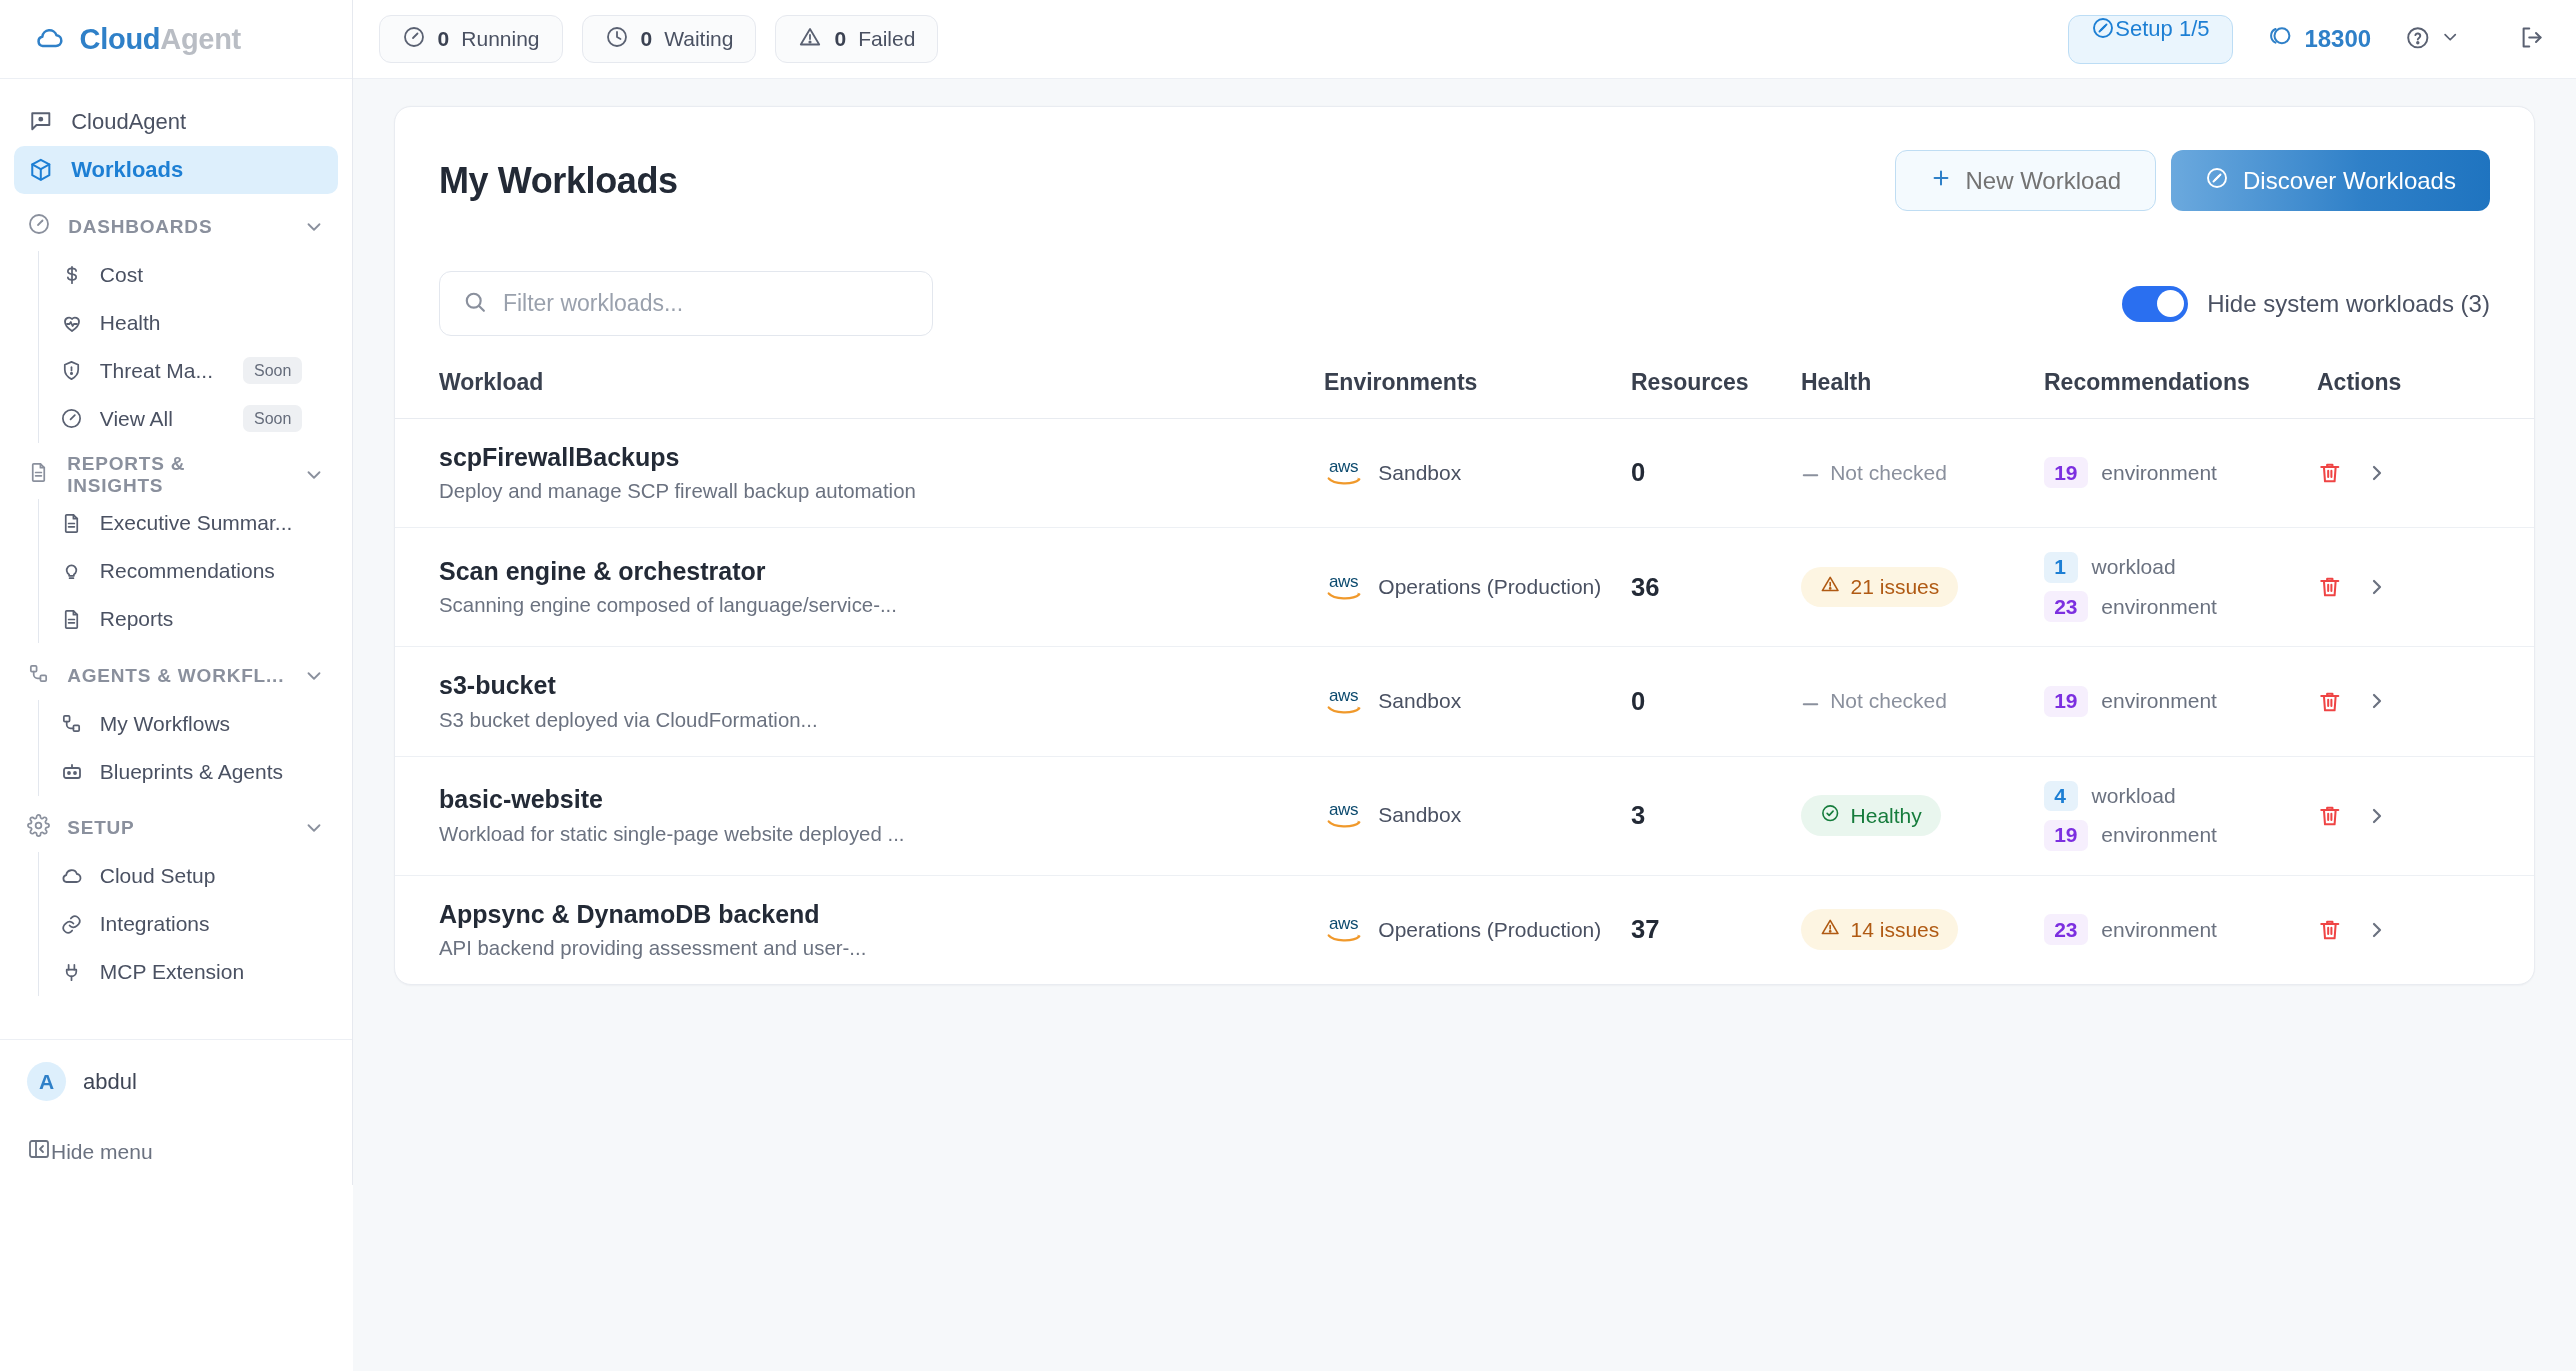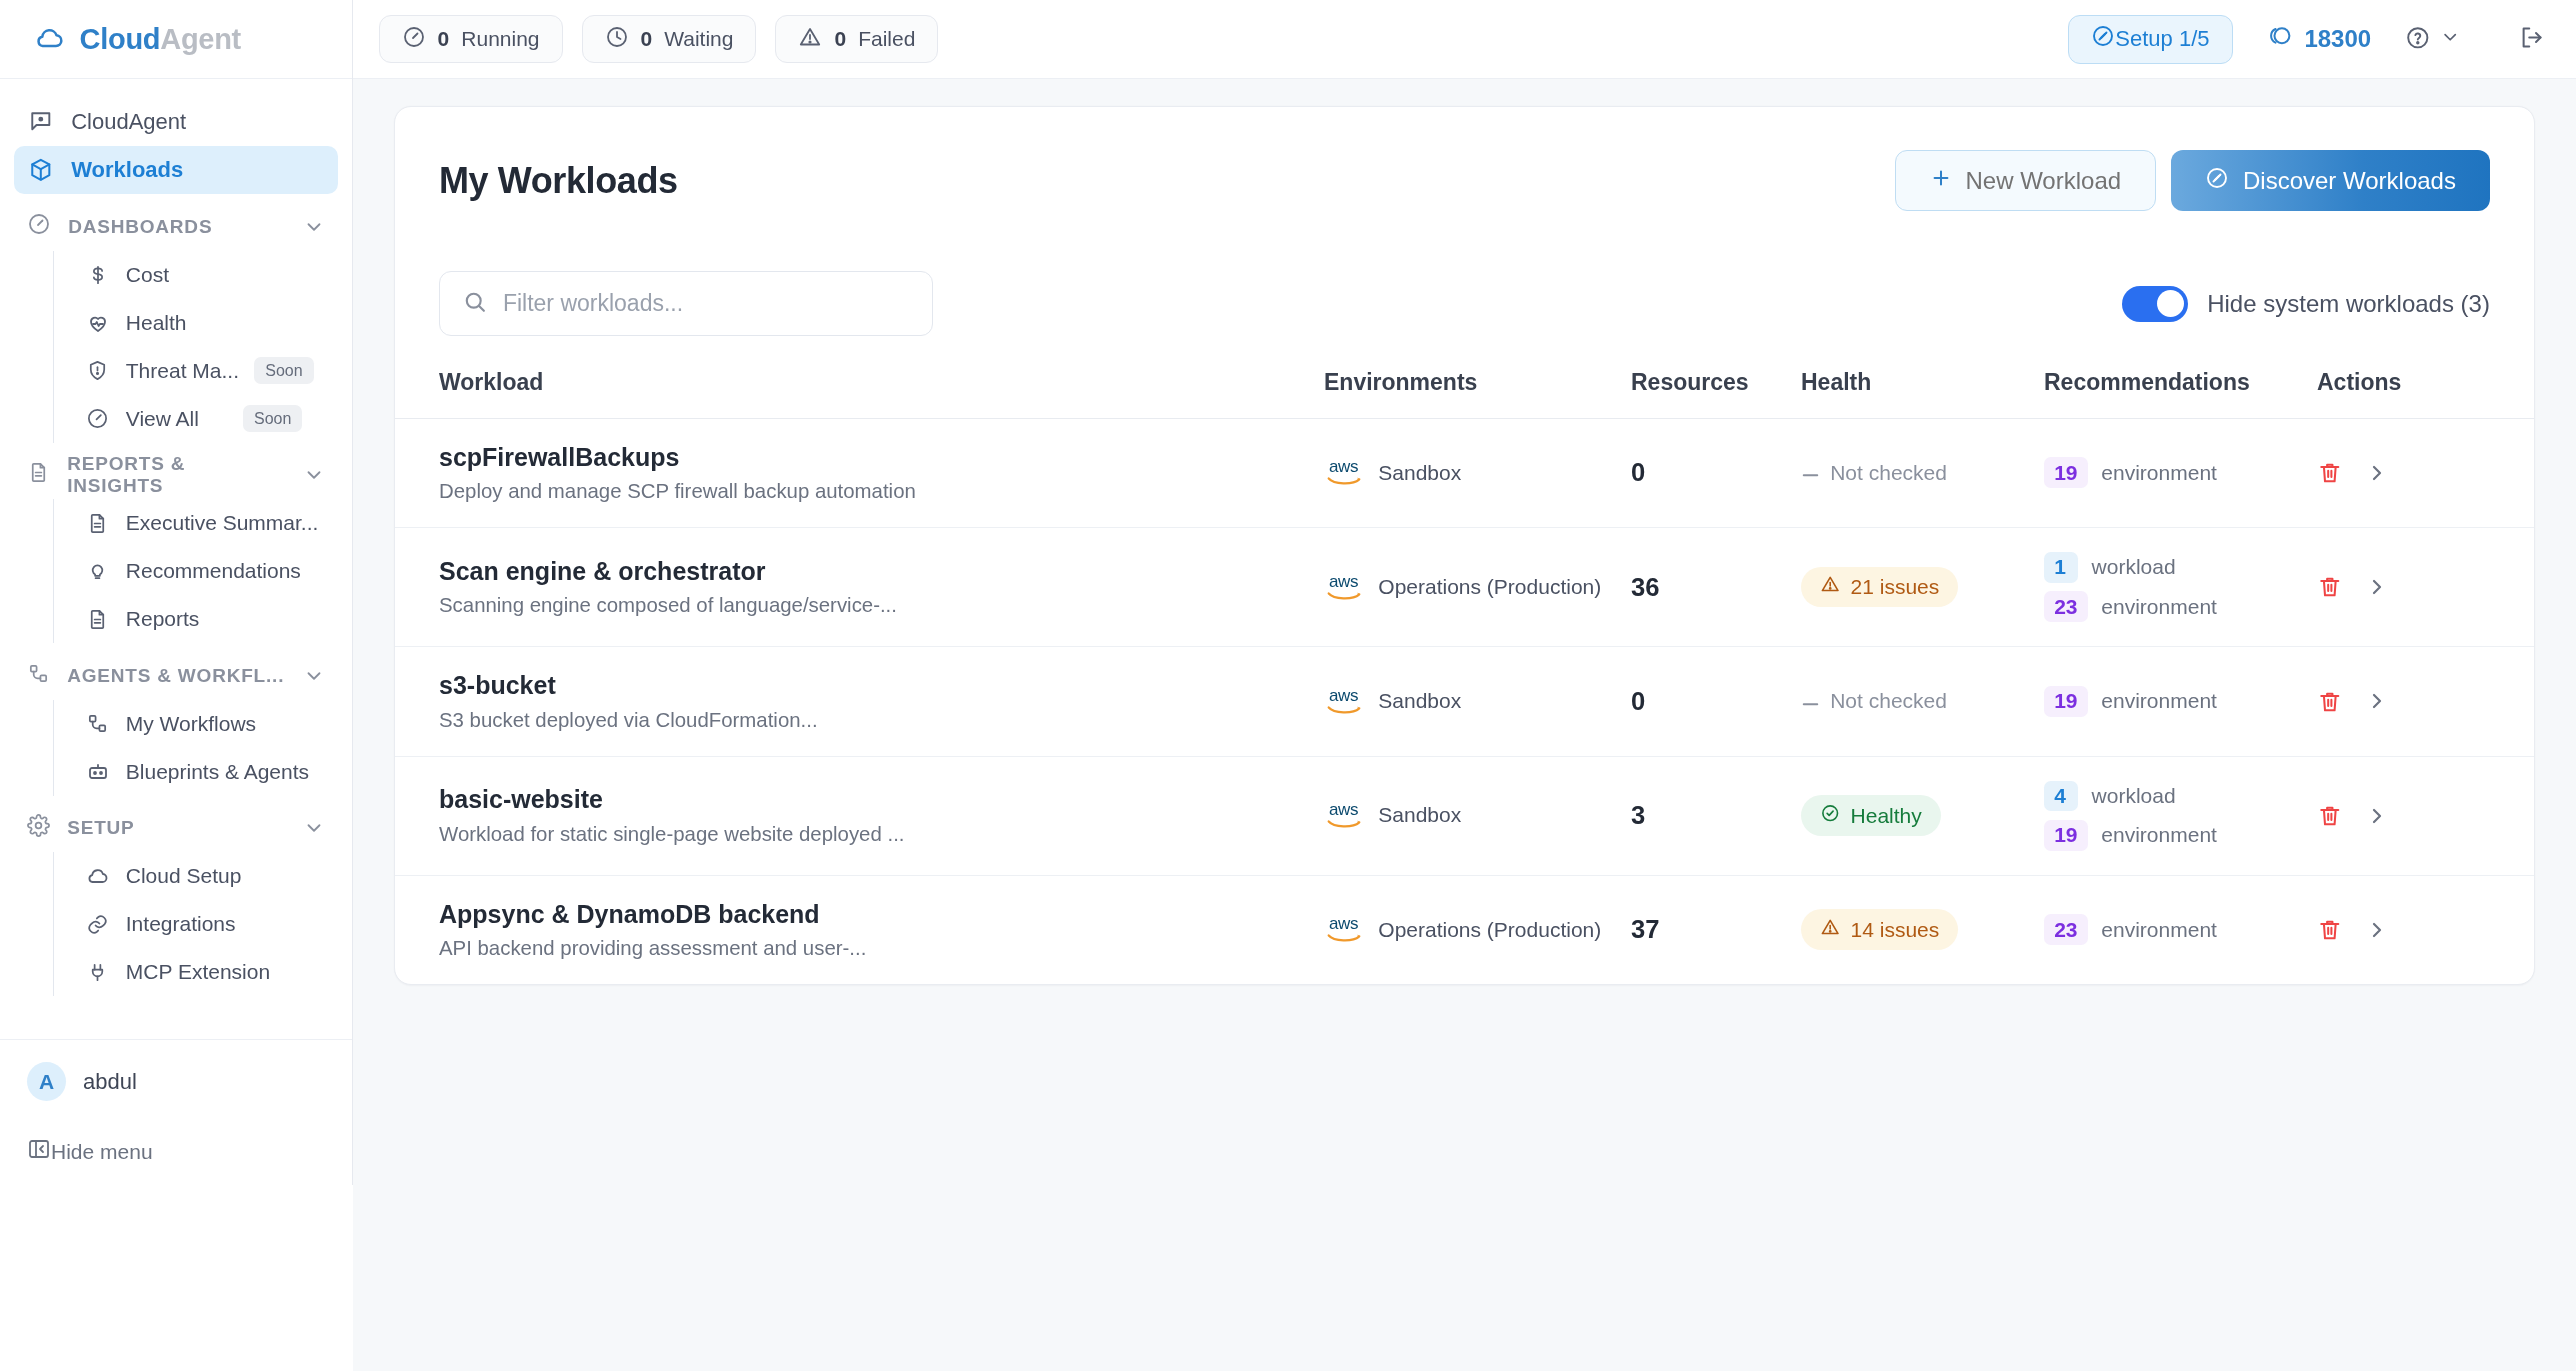--- a/index.html
+++ b/index.html
@@ -41,21 +41,21 @@
 
   .nav-section {
     display: flex; align-items: center; gap: 17px;
     height: 48px; padding: 0 13.6px; margin-top: 8.5px;
     font-size: 19px; letter-spacing: 0.8px; font-weight: 600;
     color: #8a909d; cursor: pointer; text-transform: uppercase;
   }
   .nav-section .label { flex: 1 1 auto; }
   .nav-section .chev { width: 22px; height: 22px; }
 
-  .subnav { margin-left: 39px; border-left: 1.7px solid #e3e7ee; padding-left: 16px; }
+  .subnav { margin-left: 24px; border-left: 1.7px solid #e3e7ee; padding-left: 5px; }
   .sub-item {
     display: flex; align-items: center; gap: 15.3px;
     height: 48px; padding: 0 12px 0 15.3px; border-radius: 8.5px;
     font-size: 21px; color: #4a5162; cursor: pointer;
   }
   .sub-item .ico { width: 25.6px; height: 25.6px; display: flex; align-items: center; justify-content: center; flex: 0 0 25.6px; }
   .sub-item .label { flex: 1 1 auto; white-space: nowrap; }
   .soon {
     background: #eef0f3; color: #656c7b; font-size: 16px; font-weight: 500;
     padding: 4.3px 11px; border-radius: 6.8px; margin-right: 24px;
@@ -81,21 +81,21 @@
   }
   .pill {
     display: flex; align-items: center; gap: 12px;
     height: 48px; padding: 0 22px; border-radius: 12px;
     border: 1.7px solid #e6e9ef; background: #fafbfc;
     font-size: 21px; color: #4a5162;
   }
   .pill .num { font-weight: 700; color: #3b4252; }
   .spacer { flex: 1 1 auto; }
   .setup-pill {
-    display: flex; align-items: center; 
+    display: flex; 
     height: 49px; padding: 0 22px; border-radius: 12px;
     border: 1.7px solid #bcddf5; background: #eaf5fd;
     font-size: 22px; color: #1d7fd4; font-weight: 500; cursor: pointer;
   }
   .credits { display: flex; align-items: center; gap: 12px; font-size: 24px; color: #2f80c8; font-weight: 600; cursor: pointer; margin: 0 15.3px; }
   .help { display: flex; align-items: center; gap: 8.5px; color: #5a6172; cursor: pointer; margin-right: 17px; }
   .logout { display: flex; align-items: center; color: #5a6172; cursor: pointer; margin-left: 22px; }
 
   .content { flex: 1 1 auto; padding: 27px 41px; overflow: hidden; }
   .card {

